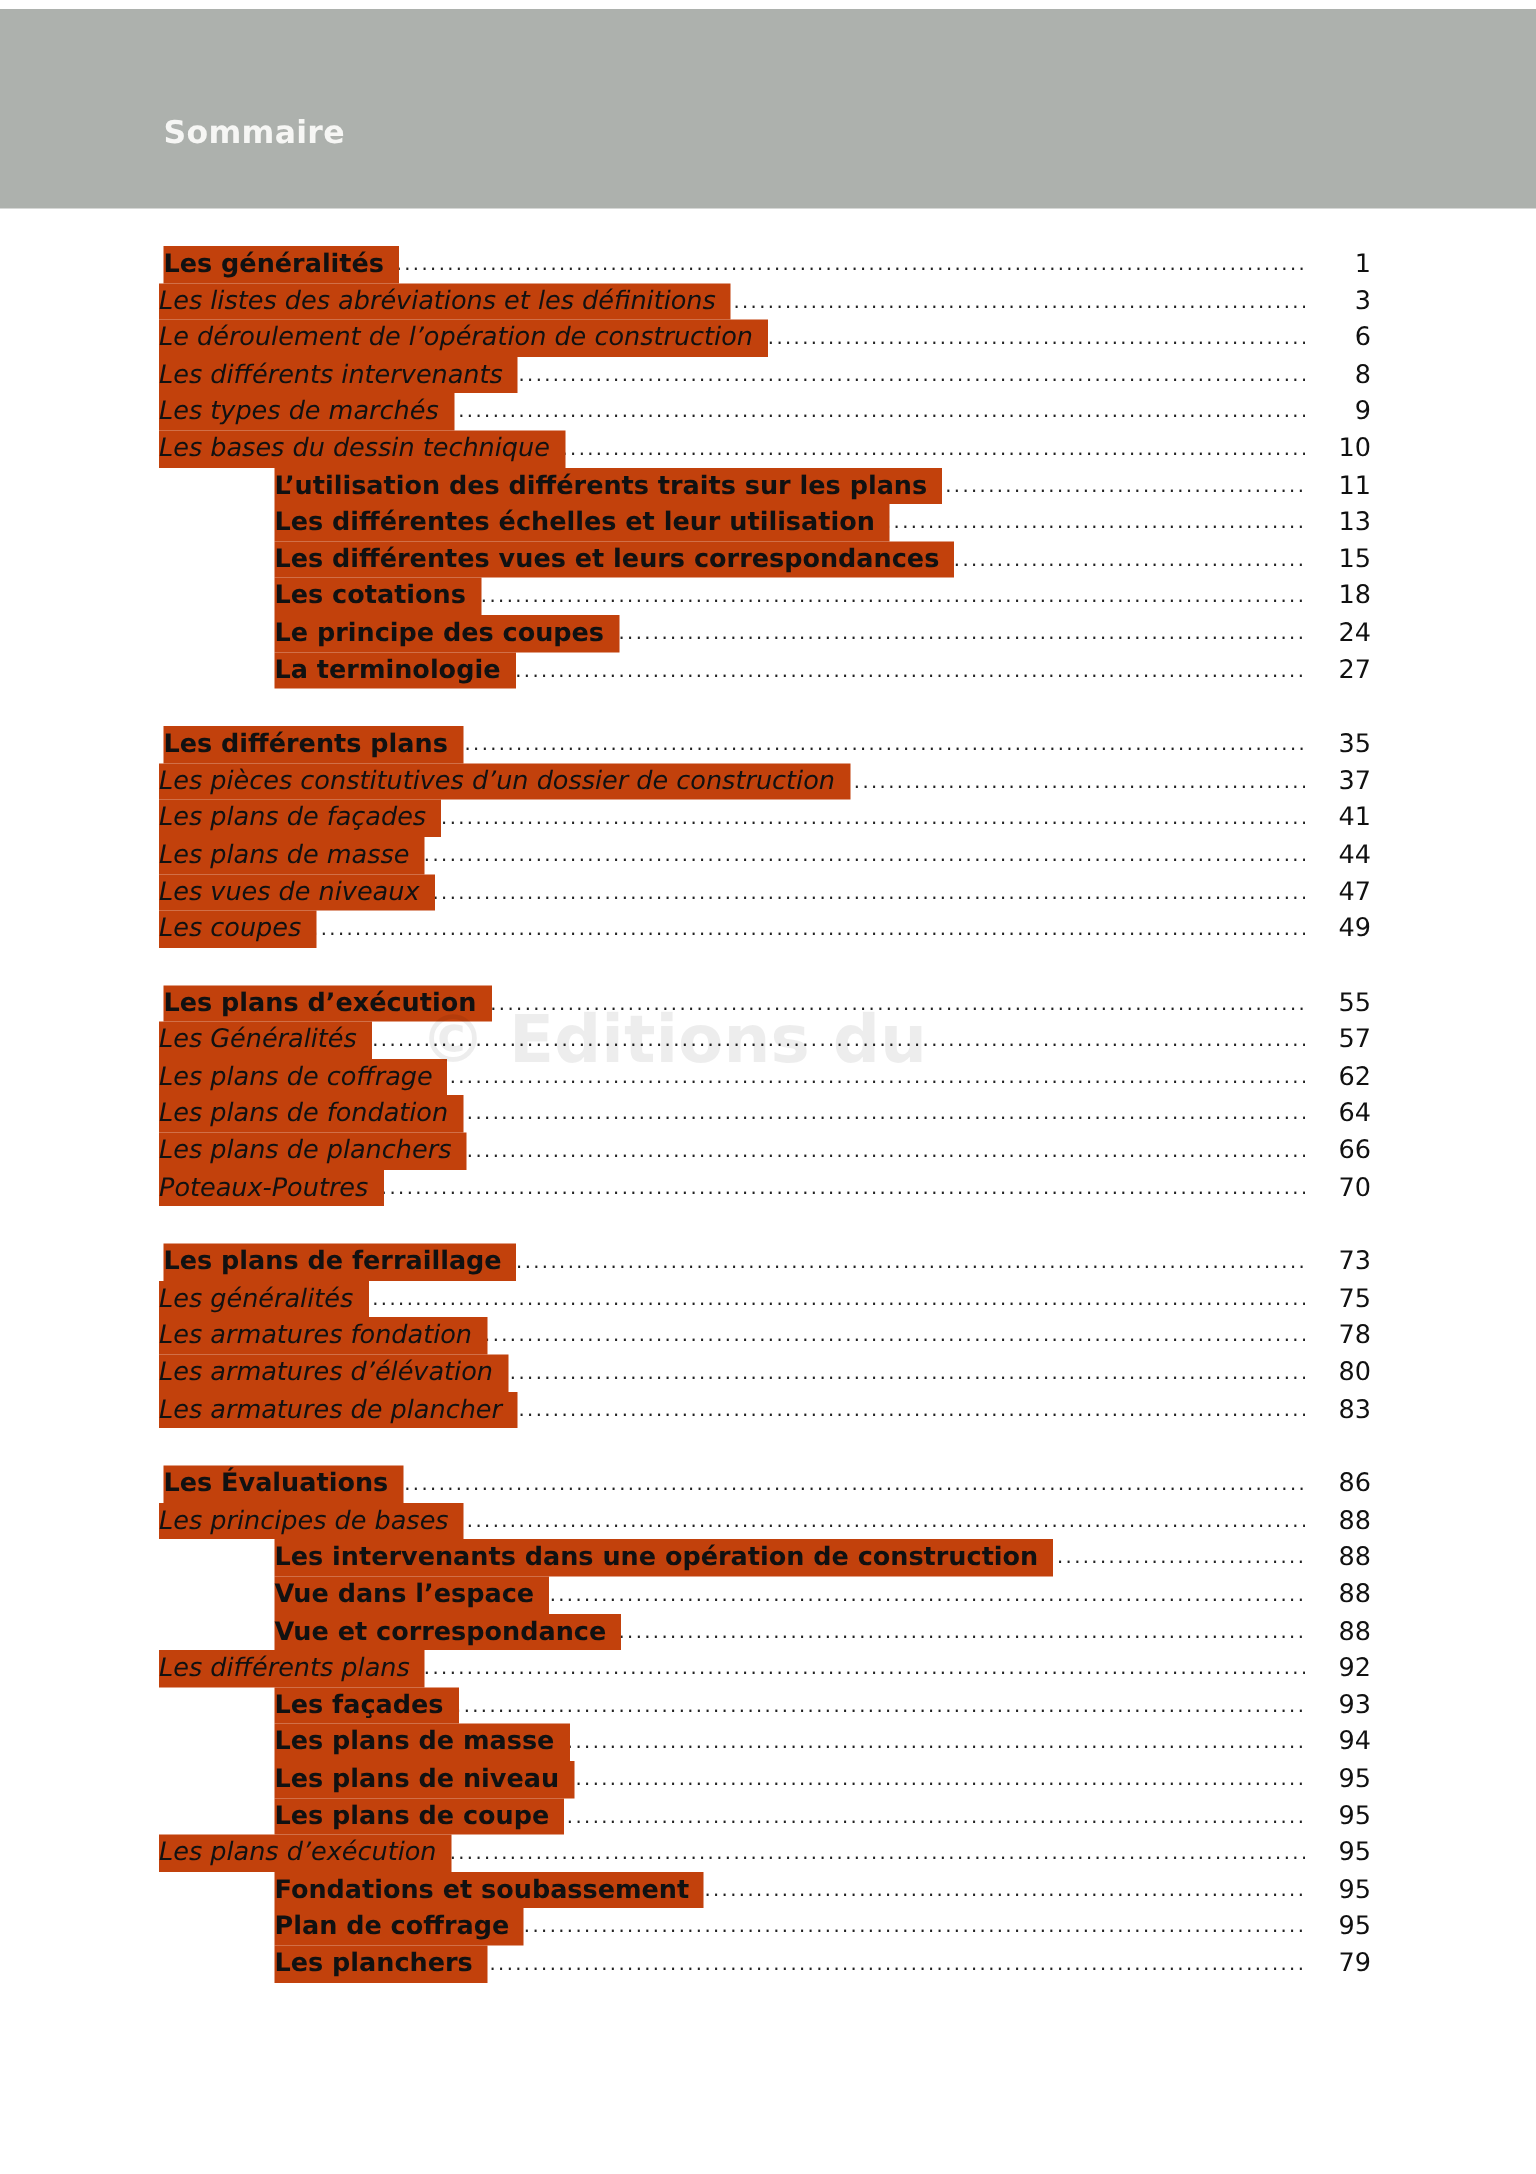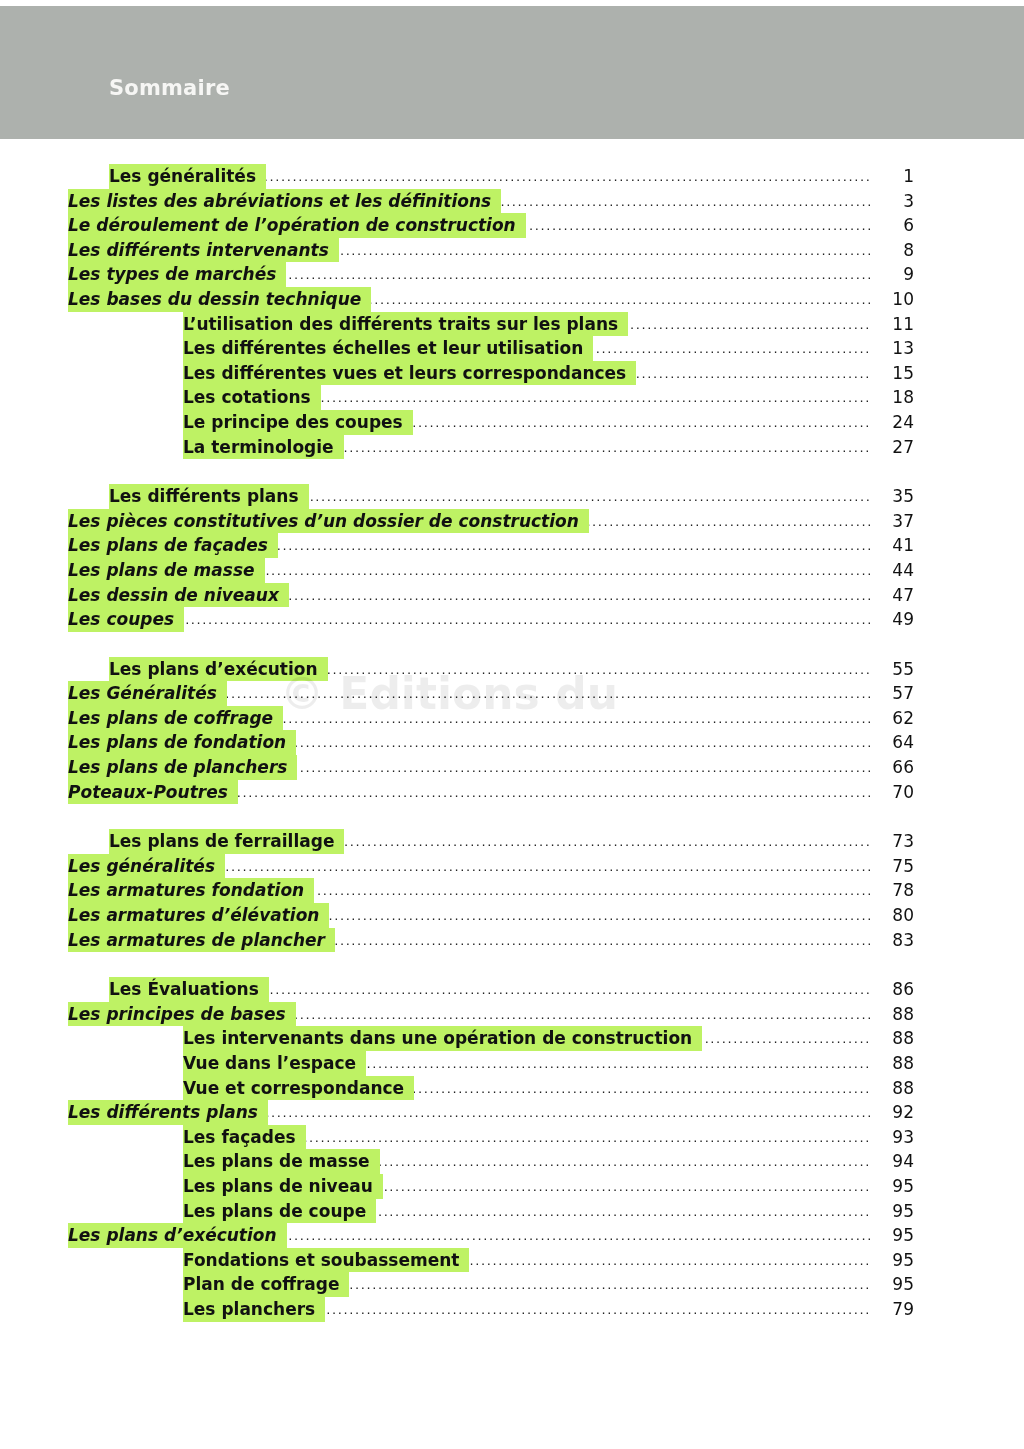--- a/index.html
+++ b/index.html
@@ -3,25 +3,25 @@
 <meta charset="utf-8">
 <style>
   html, body { margin:0; padding:0; background:#ffffff; }
   body { width:1024px; height:1449px; position:relative; overflow:hidden;
          font-family:"DejaVu Sans","Liberation Sans",sans-serif; color:#111; }
   .header { position:absolute; left:0; top:6px; width:1024px; height:133px; background:#adb1ad; }
   .header-title { position:absolute; left:109px; top:70px; font-size:21px; font-weight:bold; color:#f6f6f4; letter-spacing:0.2px; }
   .toc { position:absolute; left:0; top:164px; width:1024px; }
   .section { margin-bottom:25px; }
   .row { position:relative; height:24.6px; display:flex; align-items:center; font-size:17px; line-height:24.6px; }
-  .row .label { white-space:nowrap; background:#bef264; padding-right:10px; position:relative; z-index:1; }
+  .row .label { white-space:nowrap; background:#c2410c; padding-right:10px; position:relative; z-index:1; }
   .row .leader { position:absolute; top:0; height:24.6px; overflow:hidden; white-space:nowrap; color:#222; font-size:13px; letter-spacing:1.6px; line-height:26px; z-index:0; }
   .row .page { position:absolute; right:110px; text-align:right; width:40px; font-size:17px; background:#fff; padding-left:4px; z-index:1; }
   .l1 .label { margin-left:109px; font-weight:bold; }
-  .l2 .label { margin-left:68px; font-weight:bold; font-style:italic; }
+  .l2 .label { margin-left:106px; font-weight:normal; font-style:italic; }
   .l3 .label { margin-left:183px; font-weight:bold; }
   .watermark { position:absolute; left:280px; top:668px; font-size:44px; font-weight:bold; color:rgba(0,0,0,0.07); line-height:52px; pointer-events:none; z-index:5; white-space:nowrap; }
   .watermark div:nth-child(2) { margin-left:-25px; }
 </style>
 </head>
 <body>
 
 <div class="header">
   <div class="header-title">Sommaire</div>
 </div>
@@ -105,21 +105,21 @@
         <span class="label">Les plans de façades</span>
         <span class="page">41</span>
       </div>
       <div class="row l2">
         <span class="leader" style="left: 145px; width: 737px;">....................................................................................................................................................</span>
         <span class="label">Les plans de masse</span>
         <span class="page">44</span>
       </div>
       <div class="row l2">
         <span class="leader" style="left: 145px; width: 737px;">....................................................................................................................................................</span>
-        <span class="label">Les dessin de niveaux</span>
+        <span class="label">Les vues de niveaux</span>
         <span class="page">47</span>
       </div>
       <div class="row l2">
         <span class="leader" style="left: 145px; width: 737px;">....................................................................................................................................................</span>
         <span class="label">Les coupes</span>
         <span class="page">49</span>
       </div>
     </div>
     <div class="section">
       <div class="row l1">

